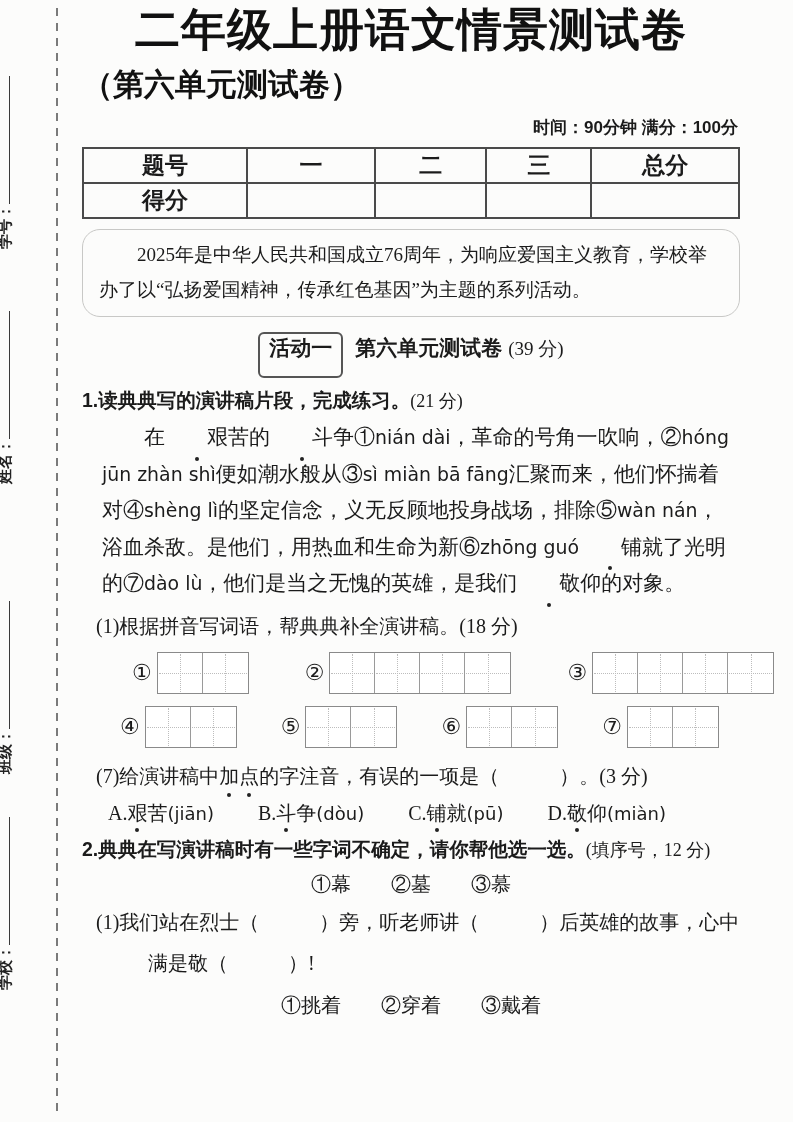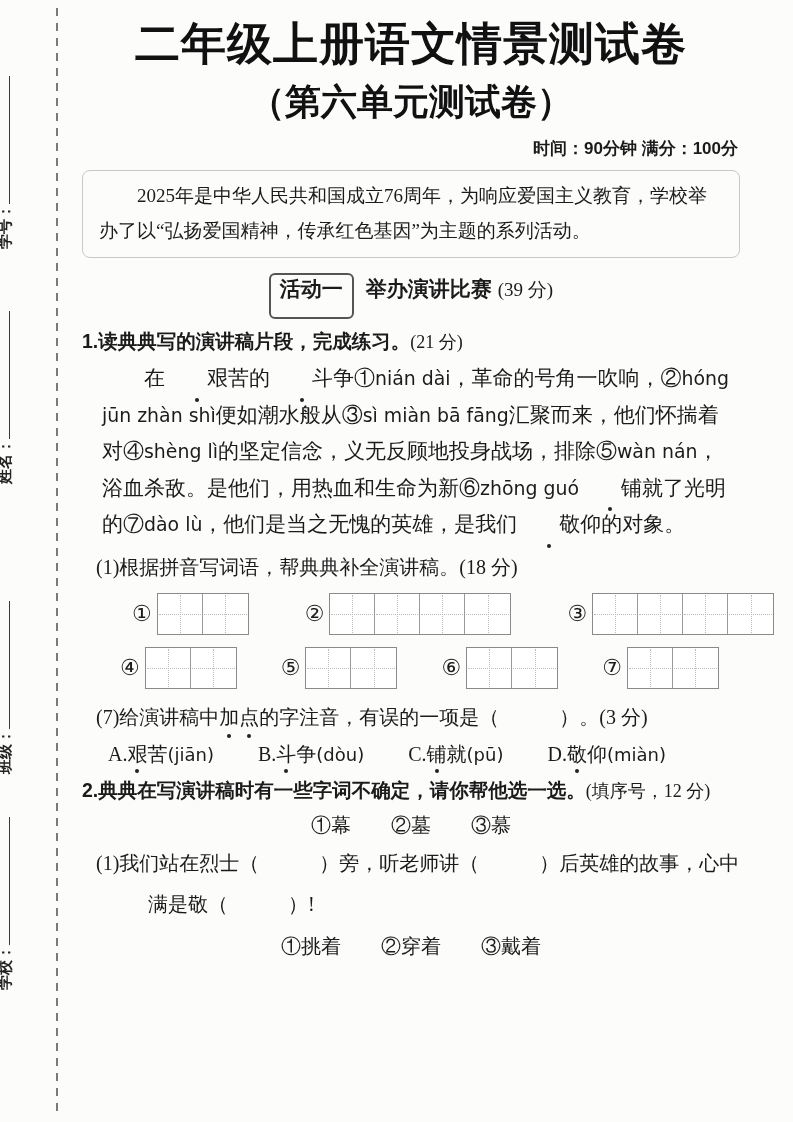--- a/index.html
+++ b/index.html
@@ -12,32 +12,32 @@
   .sidebar::after { content:""; position:absolute; right:0; top:8px; bottom:10px; width:2px;
     background-image:repeating-linear-gradient(to bottom,#7a7a7a 0 8px,transparent 8px 15px); }
   .side-field { position:absolute; left:16px; height:22px; line-height:22px;
     transform-origin:0 100%; transform:rotate(-90deg); white-space:nowrap;
     font-size:15px; font-weight:600; color:#222; }
   .side-line { display:inline-block; width:128px; height:15px; border-bottom:1.6px solid #3a3a3a; }
   .sf-1 { top:227px; } .sf-2 { top:462px; } .sf-3 { top:752px; } .sf-4 { top:968px; }
 
   
   .content { position:absolute; left:82px; top:0; width:658px; }
-  .title { margin-top:14px; text-align:center; font-size:45px; font-weight:900; letter-spacing:1px; color:#111; }
-  .subtitle { margin-top:4px; text-align:center; font-size:36px; font-weight:800; color:#111; }
+  .title { text-align:center; font-size:45px; font-weight:900; letter-spacing:1px; color:#111; }
+  .subtitle { margin-top:4px; text-align:left; font-size:31px; font-weight:800; color:#111; }
   .meta { margin:10px 2px 8px 0; text-align:right; font-size:17px; font-weight:700; }
 
   table.score { width:100%; border-collapse:collapse; table-layout:fixed; }
   table.score th, table.score td { border:2px solid #4a4a4a; height:35px; text-align:center;
     font-size:23px; font-weight:700; padding:0; }
   .col-label { width:25%; } .col-1 { width:19.5%; } .col-2 { width:17%; } .col-3 { width:16%; } .col-total { width:22.5%; }
 
   .kai { font-family:"Liberation Serif","DejaVu Serif",serif; }
 
-  .intro { margin-top:10px; border:1.5px solid #c8c8c6; border-radius:8px; padding:7px 16px 9px;
+  .intro { margin-top:10px; border:1.5px solid #c8c8c6; border-radius:18px; padding:7px 16px 9px;
     font-size:19px; line-height:1.85; text-indent:2em; font-family:"Liberation Serif","DejaVu Serif",serif; }
 
   .activity { margin:15px 0 6px; text-align:center; font-size:21px; font-weight:700; }
   .badge { display:inline-block; border:2px solid #555; border-radius:6px; padding:0 9px 14px; margin-right:12px; }
   .act-score { font-weight:400; font-size:19px; margin-left:6px; }
 
   .q-head { margin:9px 0 3px; font-size:19.5px; font-weight:700; }
   .q-head .score { font-weight:400; font-size:18px; }
 
   .passage { margin:5px 2px 6px 20px; font-size:21px; line-height:1.74; text-indent:2em; }
@@ -83,25 +83,43 @@
       <span>学校：</span><span class="side-line"></span>
     </div>
   </div>
 
   <div class="content">
 
     <div class="title">二年级上册语文情景测试卷</div>
     <div class="subtitle">（第六单元测试卷）</div>
     <div class="meta">时间：90分钟  满分：100分</div>
 
+    <table class="score">
+      <tbody>
+          <tr>
+        <th class="col-label">题号</th>
+        <th class="col-1">一</th>
+        <th class="col-2">二</th>
+        <th class="col-3">三</th>
+        <th class="col-total">总分</th>
+      </tr>
+      <tr>
+        <td>得分</td>
+        <td></td>
+        <td></td>
+        <td></td>
+        <td></td>
+      </tr>
+    </tbody>
+      </table>
 
     <div class="intro">2025年是中华人民共和国成立76周年，为响应爱国主义教育，学校举办了以“弘扬爱国精神，传承红色基因”为主题的系列活动。</div>
 
     <div class="activity">
-      <span class="badge">活动一</span><span>举办演讲比赛</span><span class="act-score kai">(39 分)</span>
+      <span class="badge">活动一</span><span>第六单元测试卷</span><span class="act-score kai">(39 分)</span>
     </div>
 
     <div class="q-head">
       <span>1.读典典写的演讲稿片段，完成练习。</span><span class="score kai">(21 分)</span>
     </div>
 
     <p class="passage kai"><span>在</span><span class="seg-dot">艰</span><span>苦的</span><span class="seg-dot">斗</span><span>争</span><span>①</span><span class="seg-pin">nián dài</span><span>，革命的号角一吹响，</span><span>②</span><span class="seg-pin">hóng jūn zhàn shì</span><span>便如潮水般从</span><span>③</span><span class="seg-pin">sì miàn bā fāng</span><span>汇聚而来，他们怀揣着对</span><span>④</span><span class="seg-pin">shèng lì</span><span>的坚定信念，义无反顾地投身战场，排除</span><span>⑤</span><span class="seg-pin">wàn nán</span><span>，浴血杀敌。是他们，用热血和生命为新</span><span>⑥</span><span class="seg-pin">zhōng guó</span><span class="seg-dot">铺</span><span>就了光明的</span><span>⑦</span><span class="seg-pin">dào lù</span><span>，他们是当之无愧的英雄，是我们</span><span class="seg-dot">敬</span><span>仰的对象。</span></p>
 
     <div class="sub kai">
       <span>(1)根据拼音写词语，帮典典补全演讲稿。</span><span>(18 分)</span>

